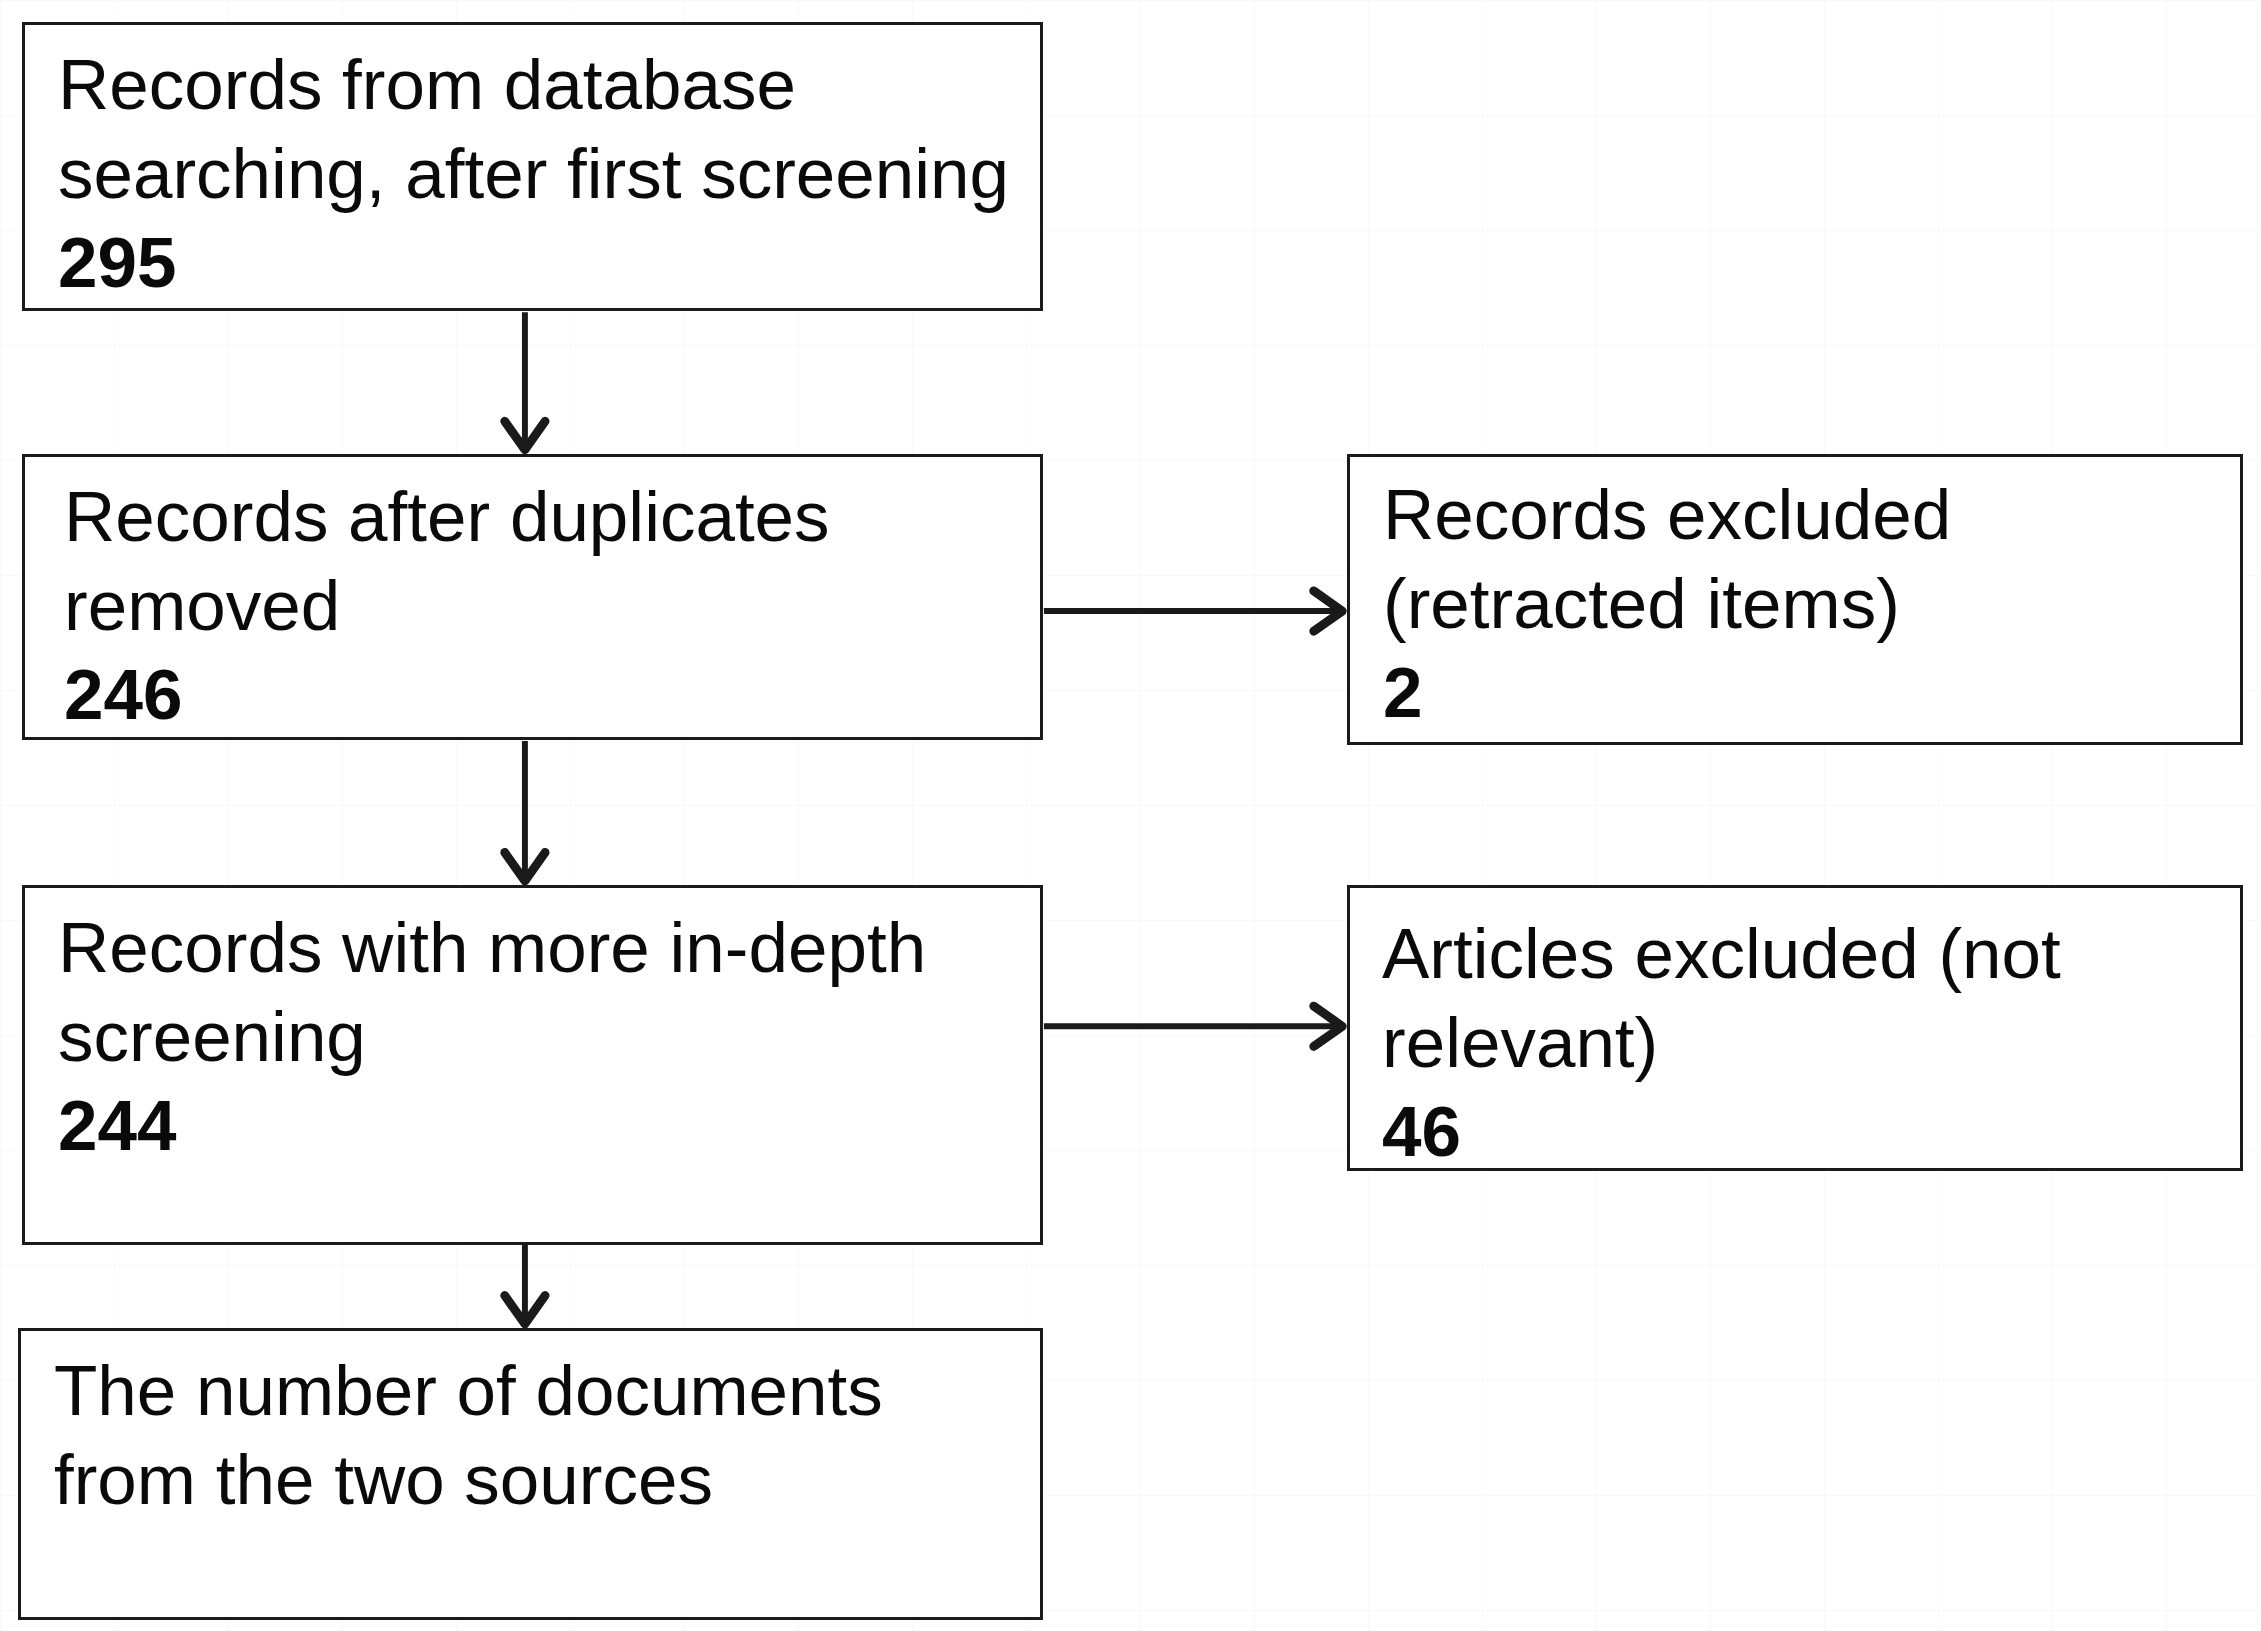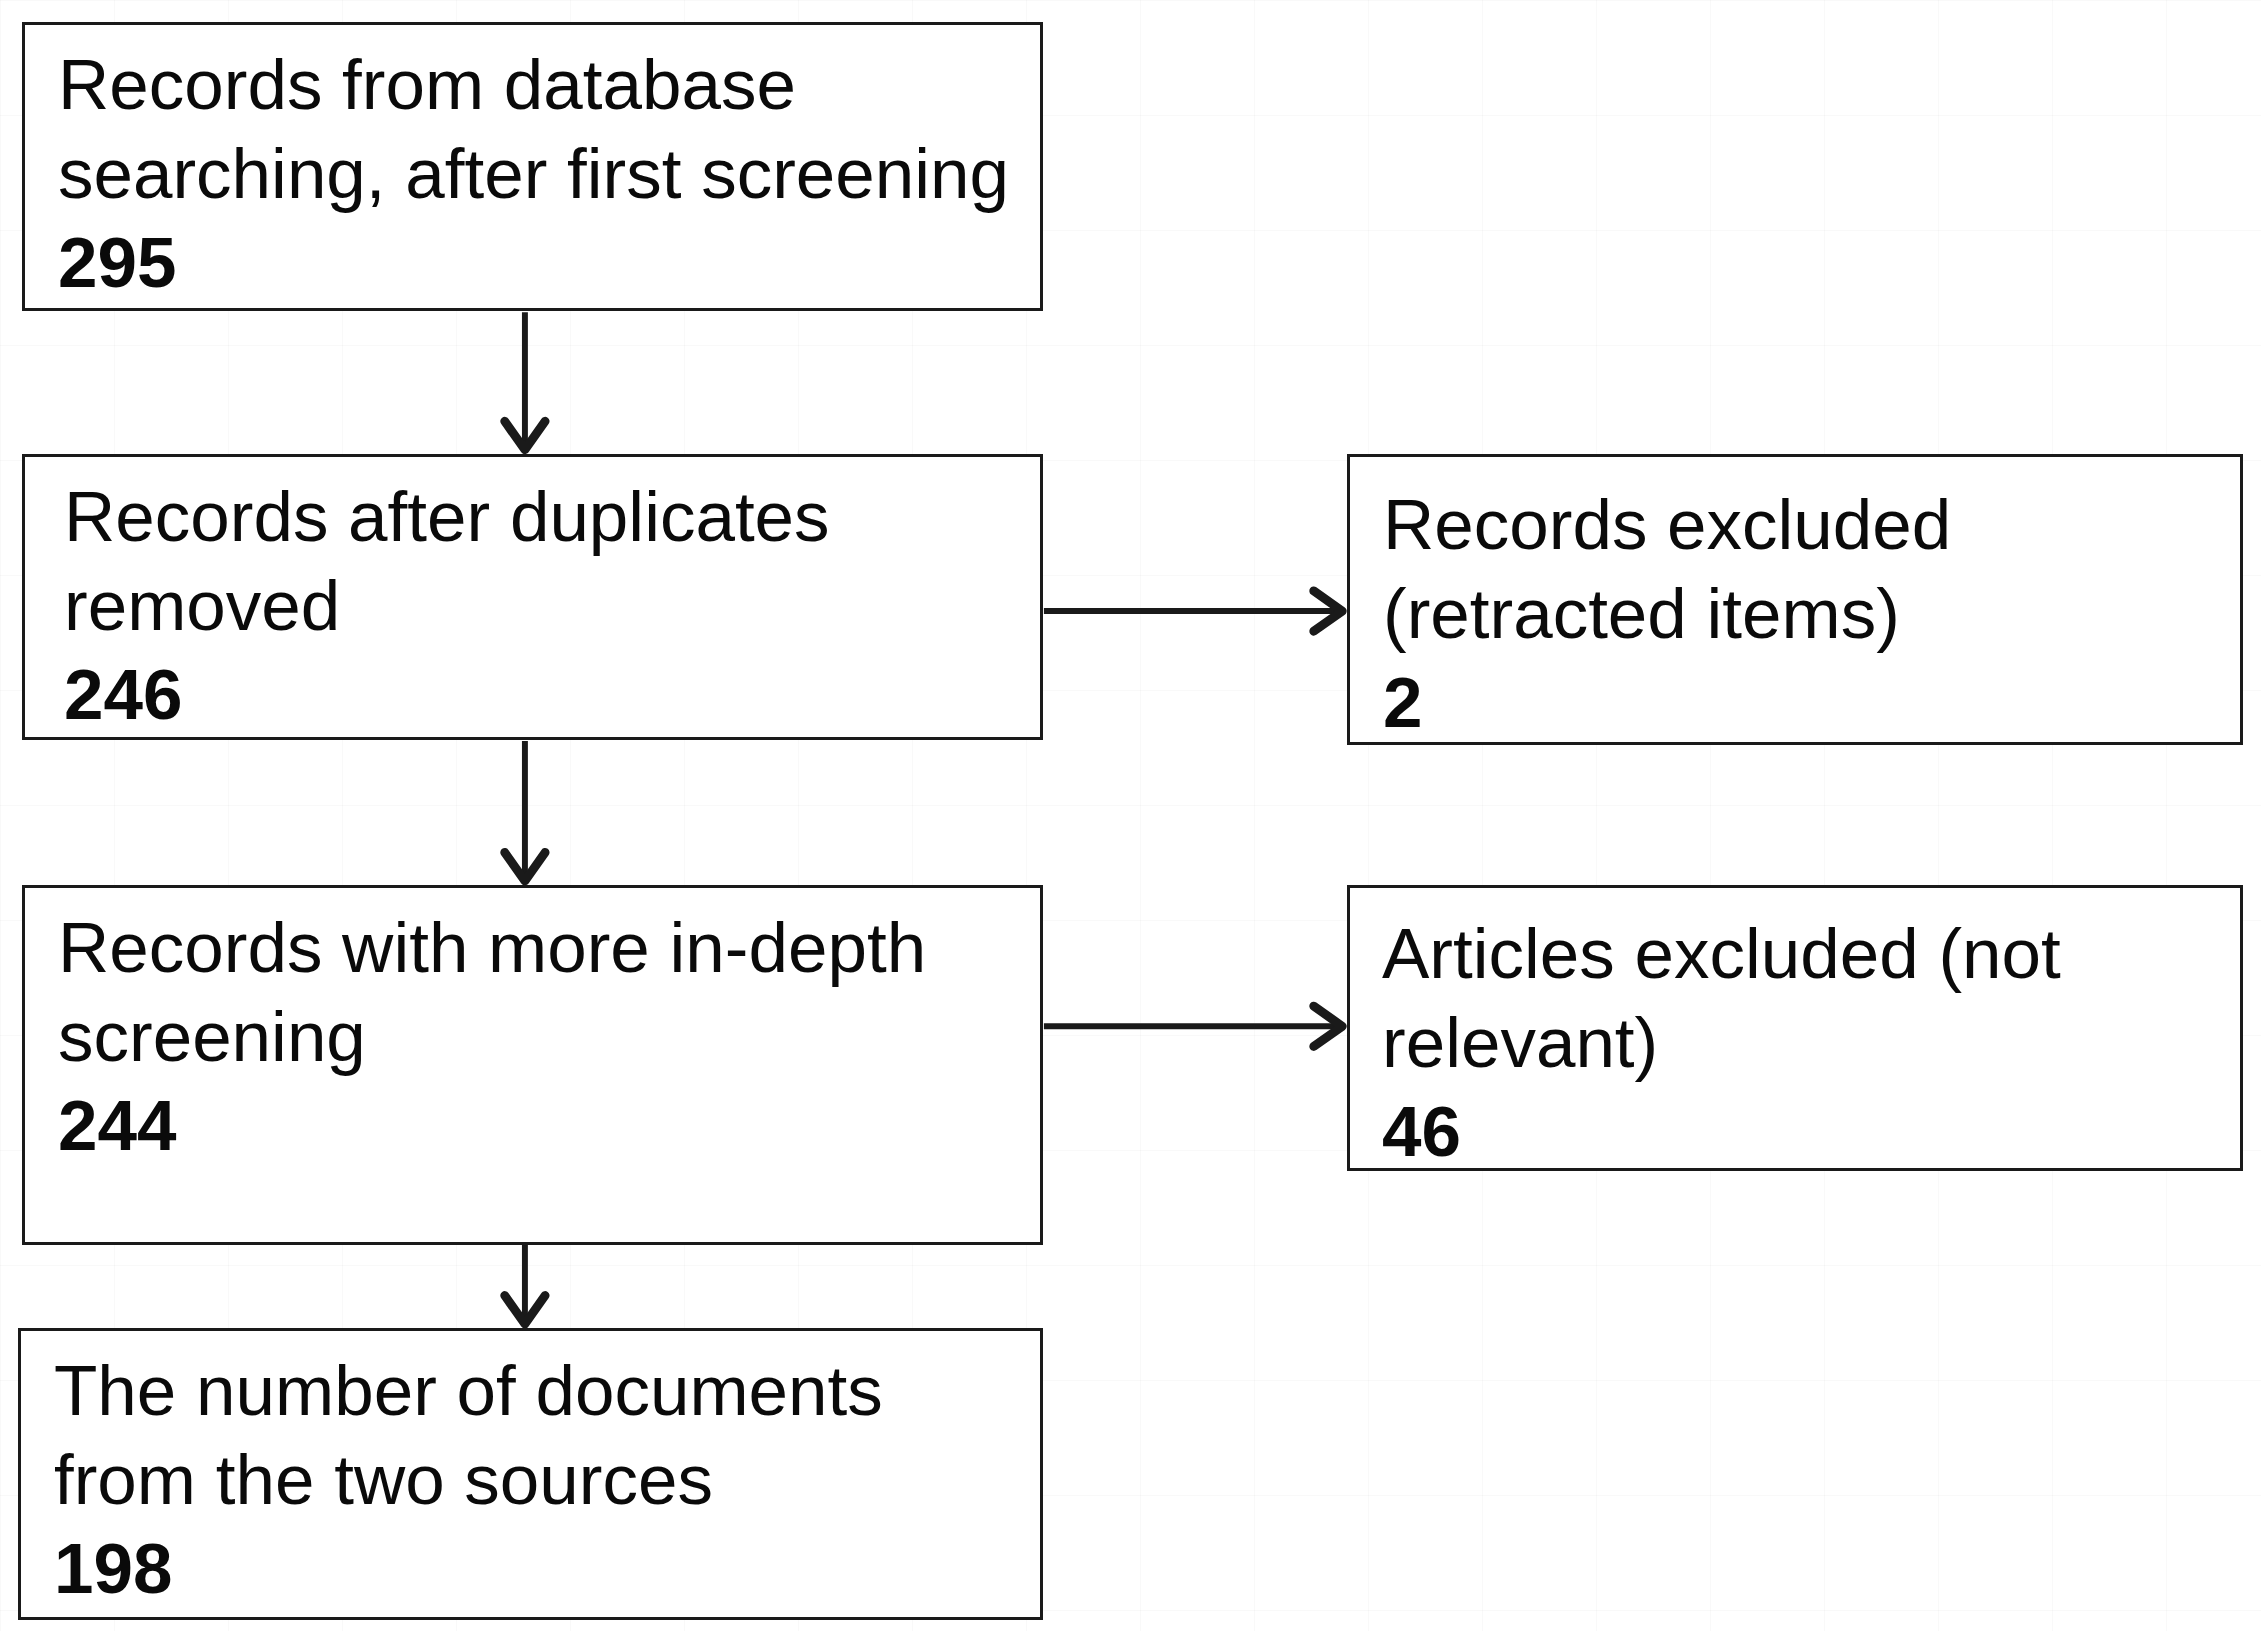--- a/index.html
+++ b/index.html
@@ -32,21 +32,21 @@
     letter-spacing:0px;
   }
   .box .line{white-space:nowrap;}
   .box .value{font-weight:700;}
   
   .b1{left:22px;  top:22px;   width:1021px; height:289px;}
   .b2{left:22px;  top:454px;  width:1021px; height:286px;padding-left:39px;}
   .b3{left:22px;  top:885px; width:1021px; height:360px;}
   .b4{left:18px;  top:1328px; width:1025px; height:292px;}
   
-  .b5{left:1347px; top:454px;  width:896px; height:291px; padding-top:23px;}
+  .b5{left:1347px; top:454px;  width:896px; height:291px; padding-top:13px;}
   .b6{left:1347px; top:885px; width:896px; height:286px; padding-top:21.4px;padding-left:32px;}
   .arrows{position:absolute;left:0;top:0;width:2261px;height:1632px;pointer-events:none;}
   .arrows path{stroke:var(--border-color);fill:none;}
   .shaft{stroke-width:10px;}
   .head{stroke-width:15px;stroke-linecap:round;stroke-linejoin:round;}
 </style>
 </head>
 <body>
 
 <div class="canvas">
@@ -88,21 +88,20 @@
 
   <div class="box b3">
     <div class="line">Records with more in-depth</div>
     <div class="line">screening</div>
     <div class="value">244</div>
   </div>
 
   <div class="box b4">
     <div class="line">The number of documents</div>
     <div class="line">from the two sources</div>
-    <div class="value">198</div>
   </div>
 
   <div class="box b5">
     <div class="line">Records excluded</div>
     <div class="line">(retracted items)</div>
     <div class="value">2</div>
   </div>
 
   <div class="box b6">
     <div class="line">Articles excluded (not</div>

